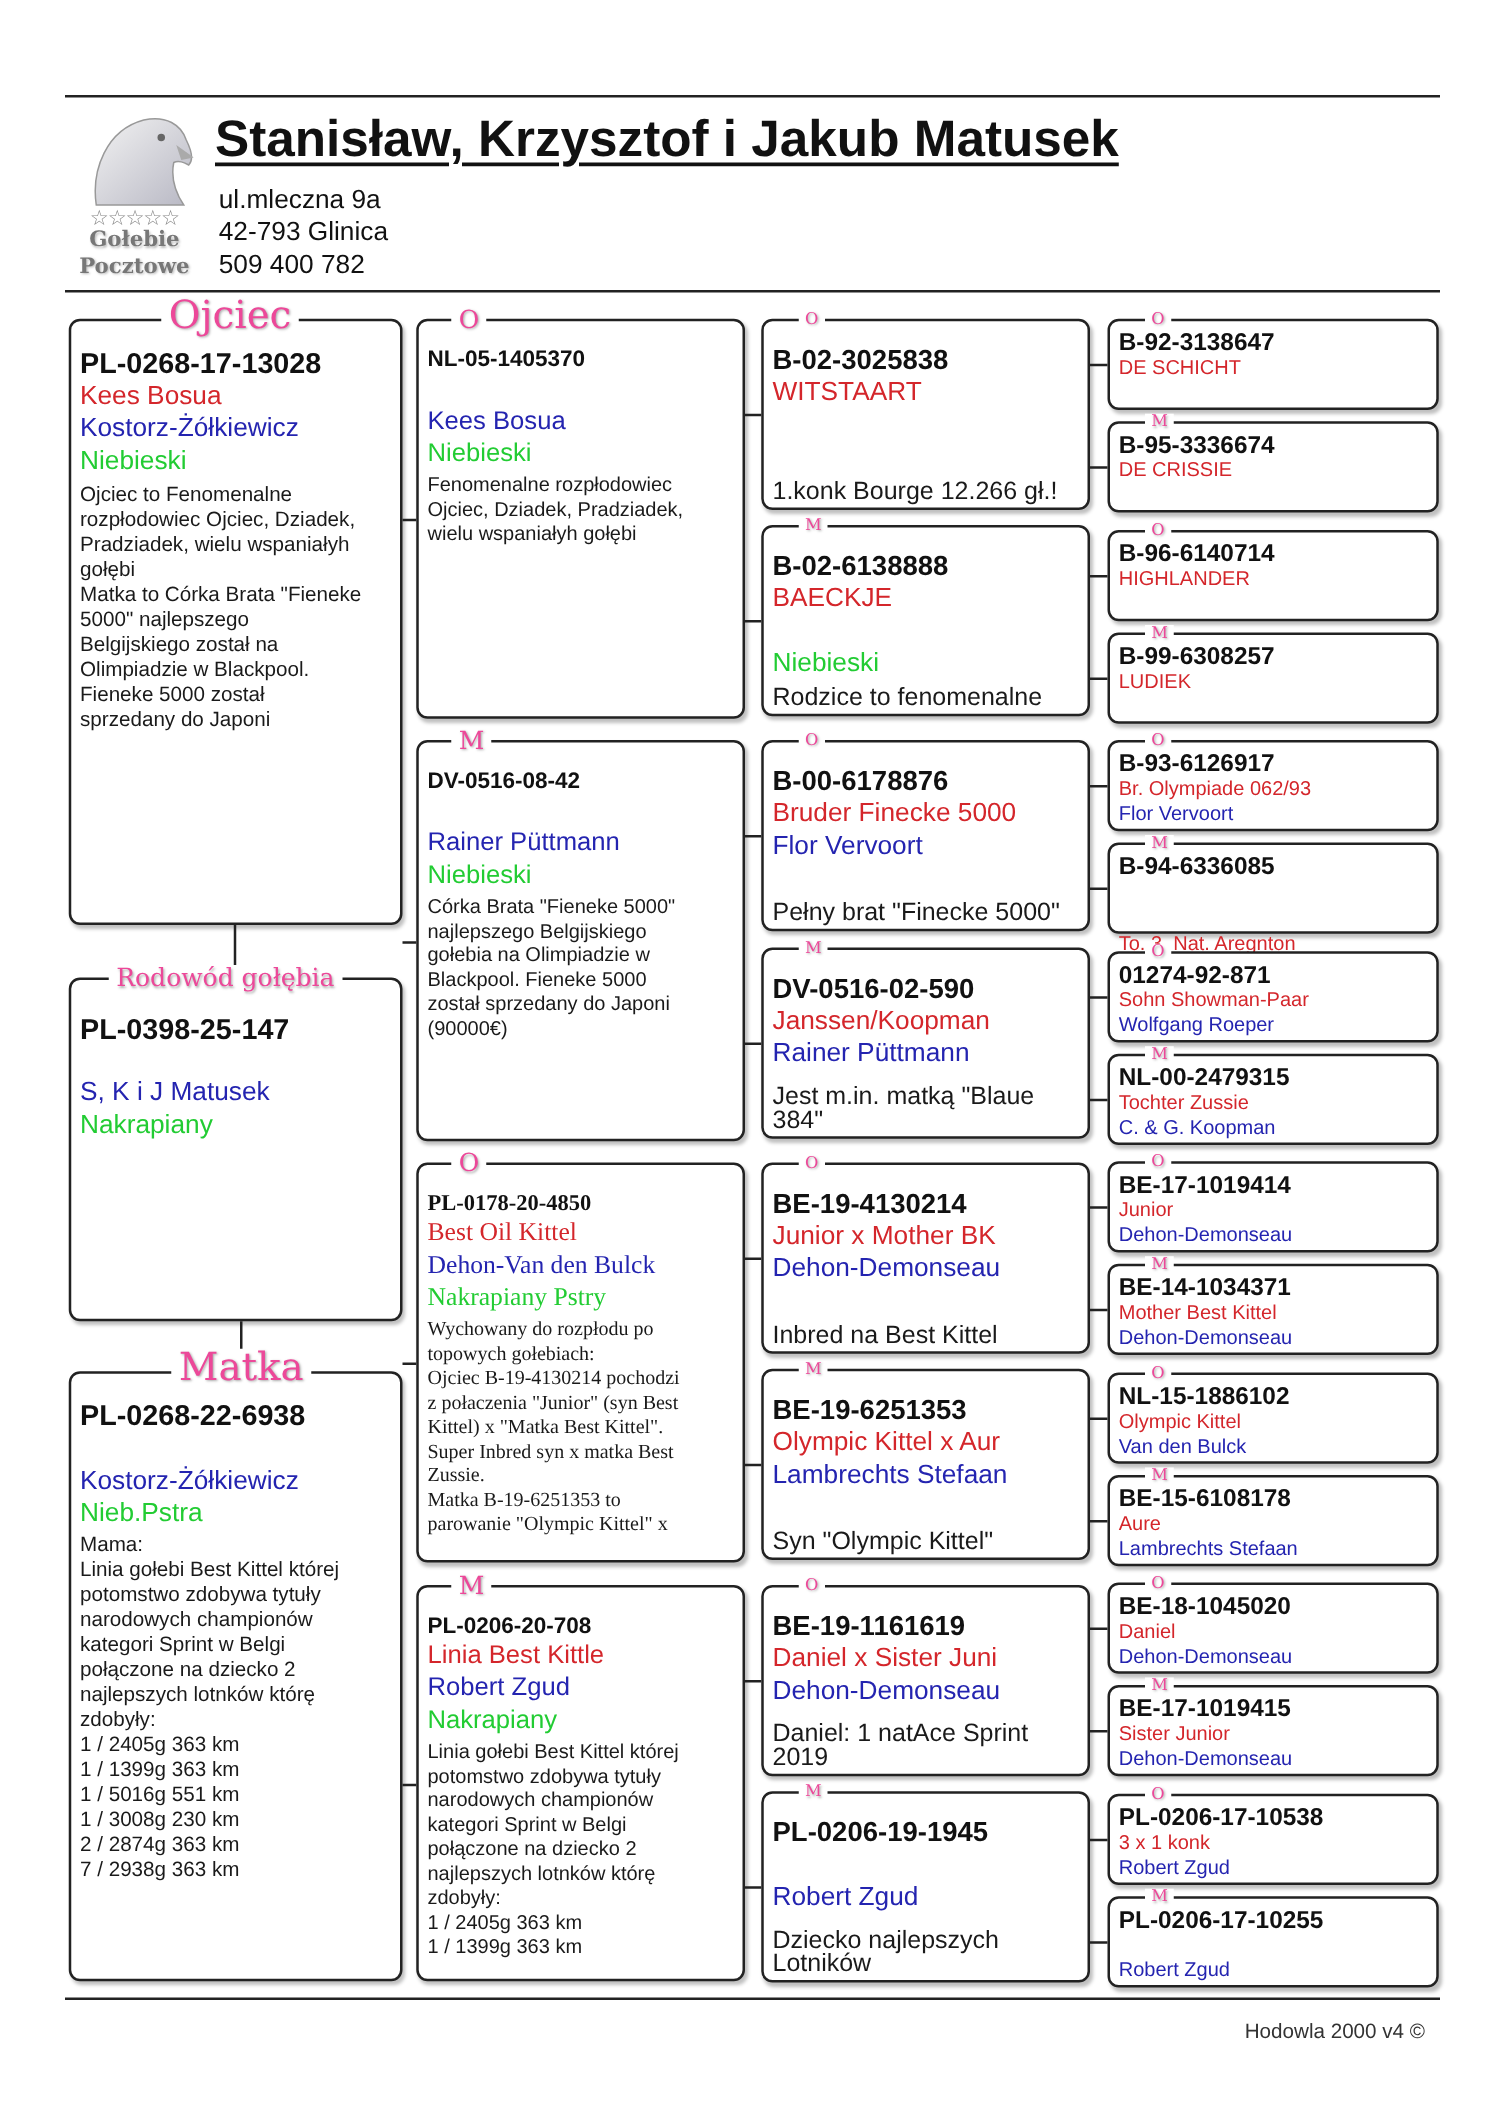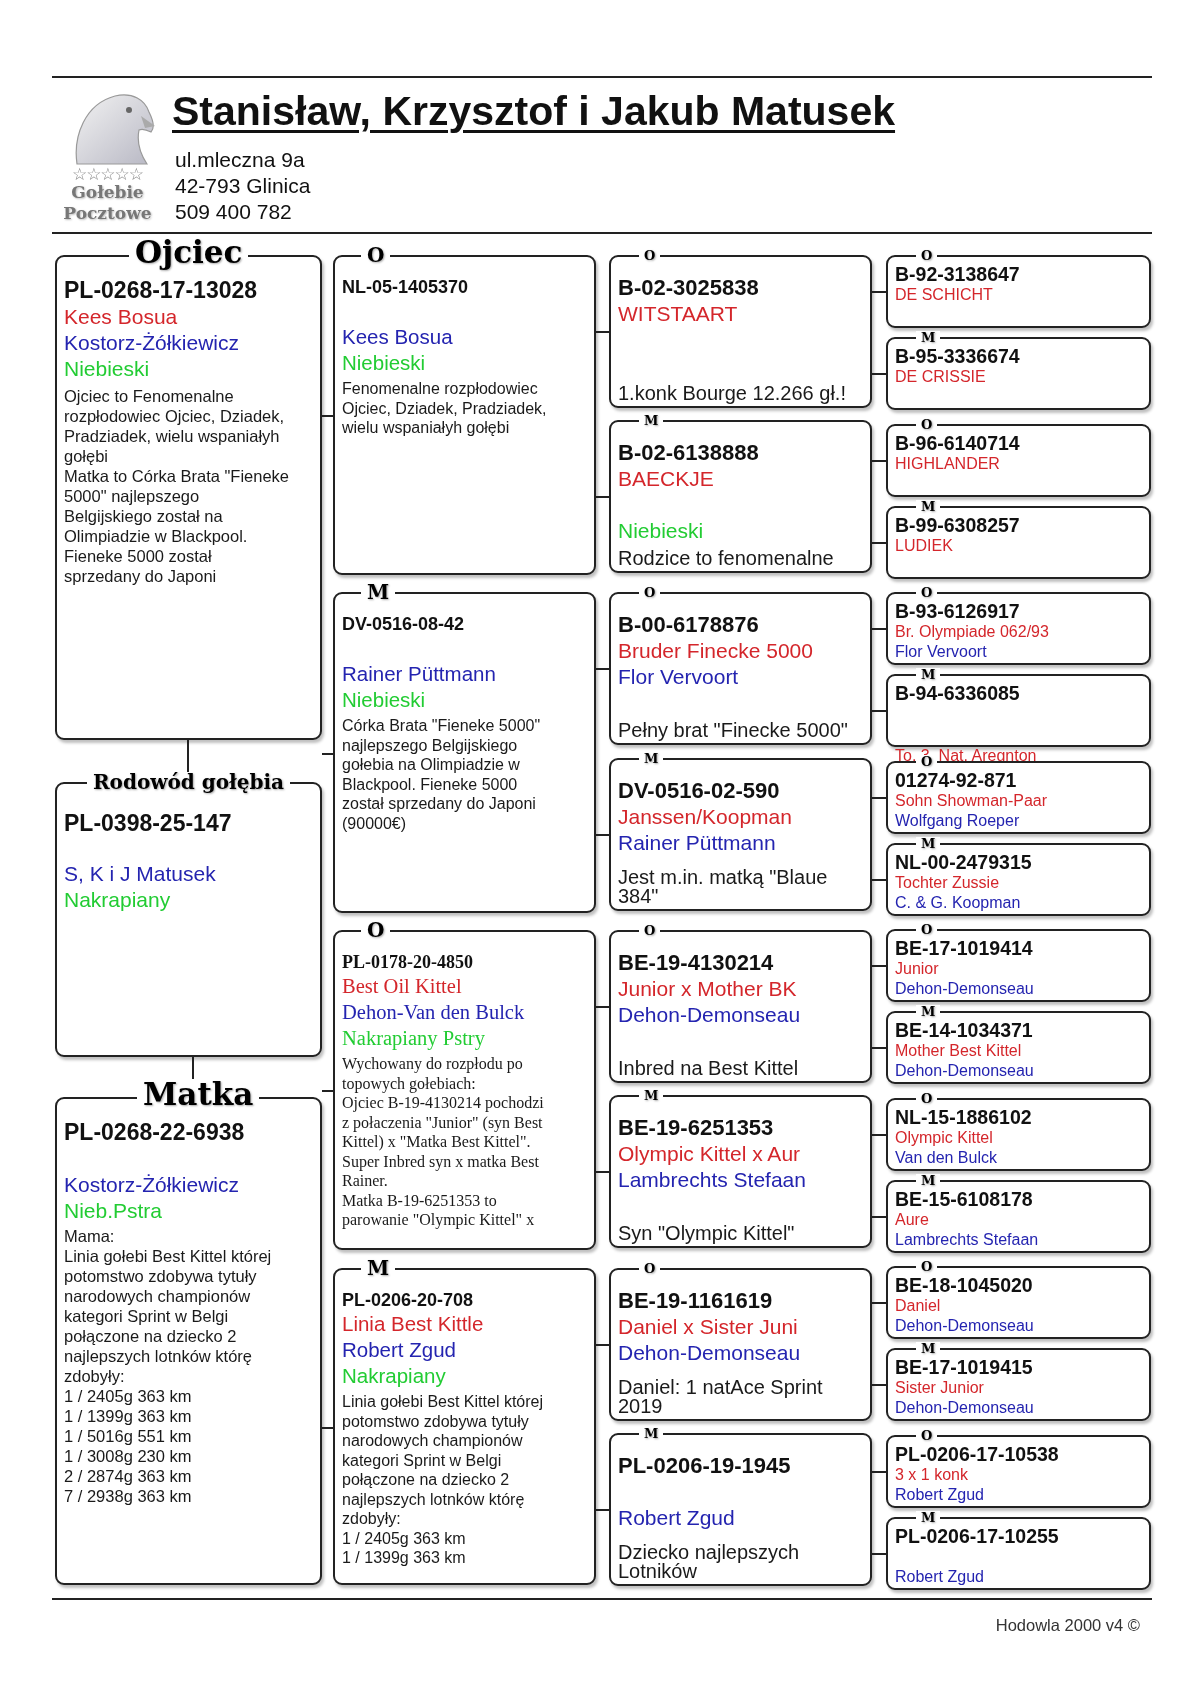--- a/index.html
+++ b/index.html
@@ -5,21 +5,21 @@
   html,body{margin:0;padding:0;background:#fff;}
   body{width:1200px;height:1697px;position:relative;overflow:hidden;font-family:"Liberation Sans",sans-serif;color:#111;}
   .rule{position:absolute;left:52px;width:1100px;height:2px;background:#222;}
   .logo{position:absolute;left:55px;top:86px;width:105px;height:140px;}
   .logo-head{position:absolute;left:12px;top:0;width:88px;height:80px;}
   .logo-stars{position:absolute;left:0;top:78px;width:105px;text-align:center;color:#888;font-size:17px;letter-spacing:-1px;}
   .logo-text{position:absolute;left:0;top:96px;width:105px;text-align:center;font-family:"DejaVu Serif",serif;font-weight:bold;color:#777;font-size:17px;line-height:21px;text-shadow:1px 1px 2px #bbb;}
   .title{position:absolute;left:172px;top:88px;font-size:41px;font-weight:bold;text-decoration:underline;text-underline-offset:5px;text-decoration-thickness:3px;white-space:nowrap;}
   .addr{position:absolute;left:175px;font-size:21px;color:#111;white-space:nowrap;}
   .box{position:absolute;border:2px solid #222;border-radius:9px;box-shadow:2px 3px 3px rgba(0,0,0,0.25);background:#fff;box-sizing:border-box;}
-  .legend{position:absolute;top:-14px;background:#fff;padding:0 6px;font-family:"DejaVu Serif",serif;font-weight:bold;color:#000000;text-shadow:1px 1px 2px #aaa;line-height:1;}
+  .legend{position:absolute;top:-14px;background:#fff;padding:0 6px;font-family:"DejaVu Serif",serif;font-weight:normal;color:#ec4899;text-shadow:1px 1px 2px #aaa;line-height:1;}
   .lg-big{font-size:31px;top:-20px;}
   .lg-mid{font-size:20px;top:-12px;}
   .lg-sm{font-size:20px;top:-12px;}
   .lg-xs{font-size:13px;top:-8px;padding:0 5px;}
   .inner{position:absolute;left:7px;right:6px;}
   .ring{font-weight:bold;color:#111;white-space:nowrap;}
   .red{color:#d4262b;}
   .blue{color:#2424b0;}
   .green{color:#22cc33;}
   .desc{color:#1a1a1a;}
@@ -172,21 +172,21 @@
         <div class="l red" style="min-height:26px;">Best Oil Kittel</div>
         <div class="l blue">Dehon-Van den Bulck</div>
         <div class="l green">Nakrapiany Pstry</div>
         <div class="desc" style="margin-top:3px;">
           <div>Wychowany do rozpłodu po</div>
           <div>topowych gołebiach:</div>
           <div>Ojciec B-19-4130214 pochodzi</div>
           <div>z połaczenia "Junior" (syn Best</div>
           <div>Kittel) x "Matka Best Kittel".</div>
           <div>Super Inbred syn x matka Best</div>
-          <div>Rainer.</div>
+          <div>Zussie.</div>
           <div>Matka B-19-6251353 to</div>
           <div>parowanie "Olympic Kittel" x</div>
         </div>
       </div>
     </div>
     <div class="hline" style="left:322px;top:1090px;width:11px;"></div>
     <div class="box c2" style="left:333px;top:1268px;width:263px;height:317px;">
       <span class="legend lg-sm" style="left:26px;">M</span>
       <div class="inner" style="top:20px;">
         <div class="ring">PL-0206-20-708</div>

